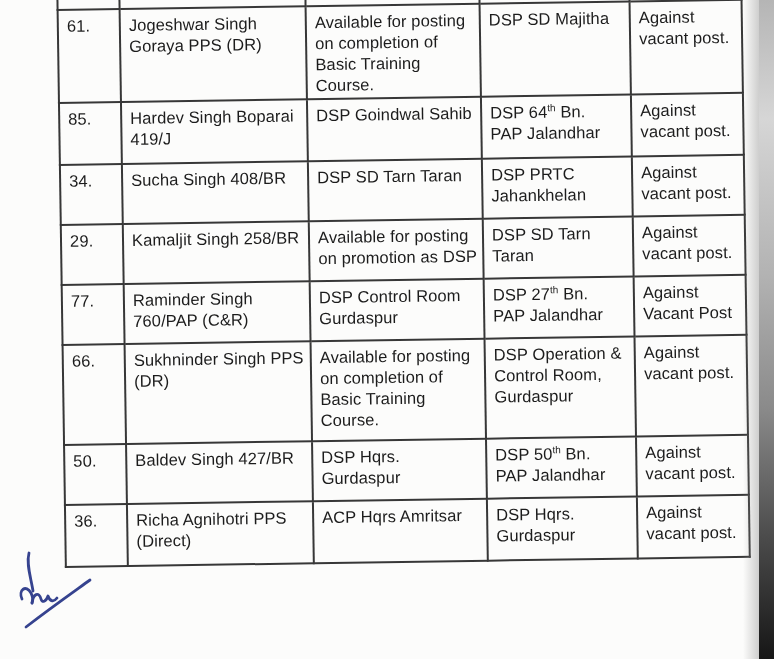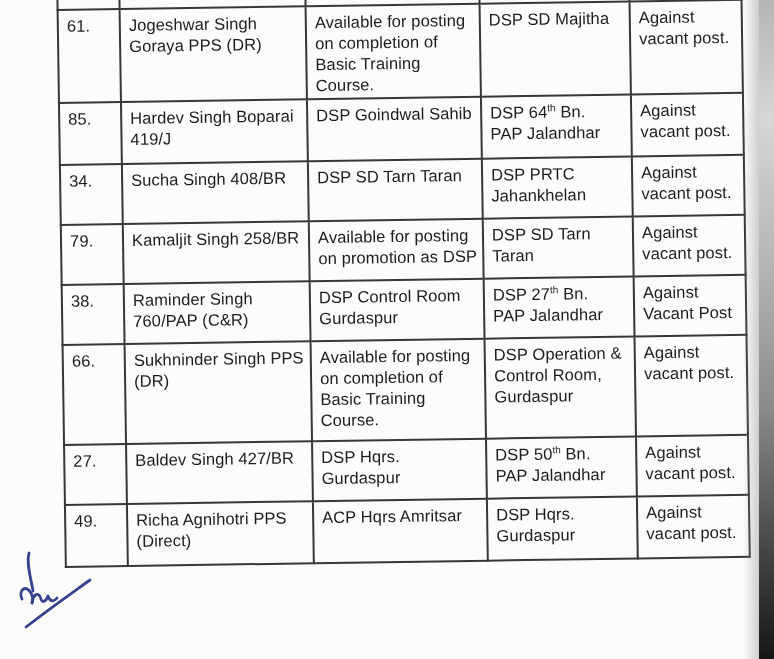--- a/index.html
+++ b/index.html
@@ -110,32 +110,32 @@
           <td class="sno">34.</td>
           <td>Sucha Singh 408/BR</td>
           <td>DSP SD Tarn Taran</td>
           <td class="wrap"><span>DSP PRTC
 Jahankhelan</span><sup class="ord"></sup><span></span></td>
           <td>Against
 vacant post.</td>
         </tr>
 
         <tr class="r64">
-          <td class="sno">79.</td>
+          <td class="sno">29.</td>
           <td>Kamaljit Singh 258/BR</td>
           <td>Available for posting
 on promotion as DSP</td>
           <td class="wrap"><span>DSP SD Tarn
 Taran</span><sup class="ord"></sup><span></span></td>
           <td>Against
 vacant post.</td>
         </tr>
 
         <tr class="r65">
-          <td class="sno">38.</td>
+          <td class="sno">77.</td>
           <td>Raminder Singh
 760/PAP (C&amp;R)</td>
           <td>DSP Control Room
 Gurdaspur</td>
           <td class="wrap"><span>DSP 27</span><sup class="ord">th</sup><span> Bn.
 PAP Jalandhar</span></td>
           <td>Against
 Vacant Post</td>
         </tr>
 
@@ -148,32 +148,32 @@
 Basic Training
 Course.</td>
           <td class="wrap"><span>DSP Operation &amp;
 Control Room,
 Gurdaspur</span><sup class="ord"></sup><span></span></td>
           <td>Against
 vacant post.</td>
         </tr>
 
         <tr class="r67">
-          <td class="sno">27.</td>
+          <td class="sno">50.</td>
           <td>Baldev Singh 427/BR</td>
           <td>DSP Hqrs.
 Gurdaspur</td>
           <td class="wrap"><span>DSP 50</span><sup class="ord">th</sup><span> Bn.
 PAP Jalandhar</span></td>
           <td>Against
 vacant post.</td>
         </tr>
 
         <tr class="r68">
-          <td class="sno">49.</td>
+          <td class="sno">36.</td>
           <td>Richa Agnihotri PPS
 (Direct)</td>
           <td>ACP Hqrs Amritsar</td>
           <td class="wrap"><span>DSP Hqrs.
 Gurdaspur</span><sup class="ord"></sup><span></span></td>
           <td>Against
 vacant post.</td>
         </tr>
       </tbody>
     </table>

